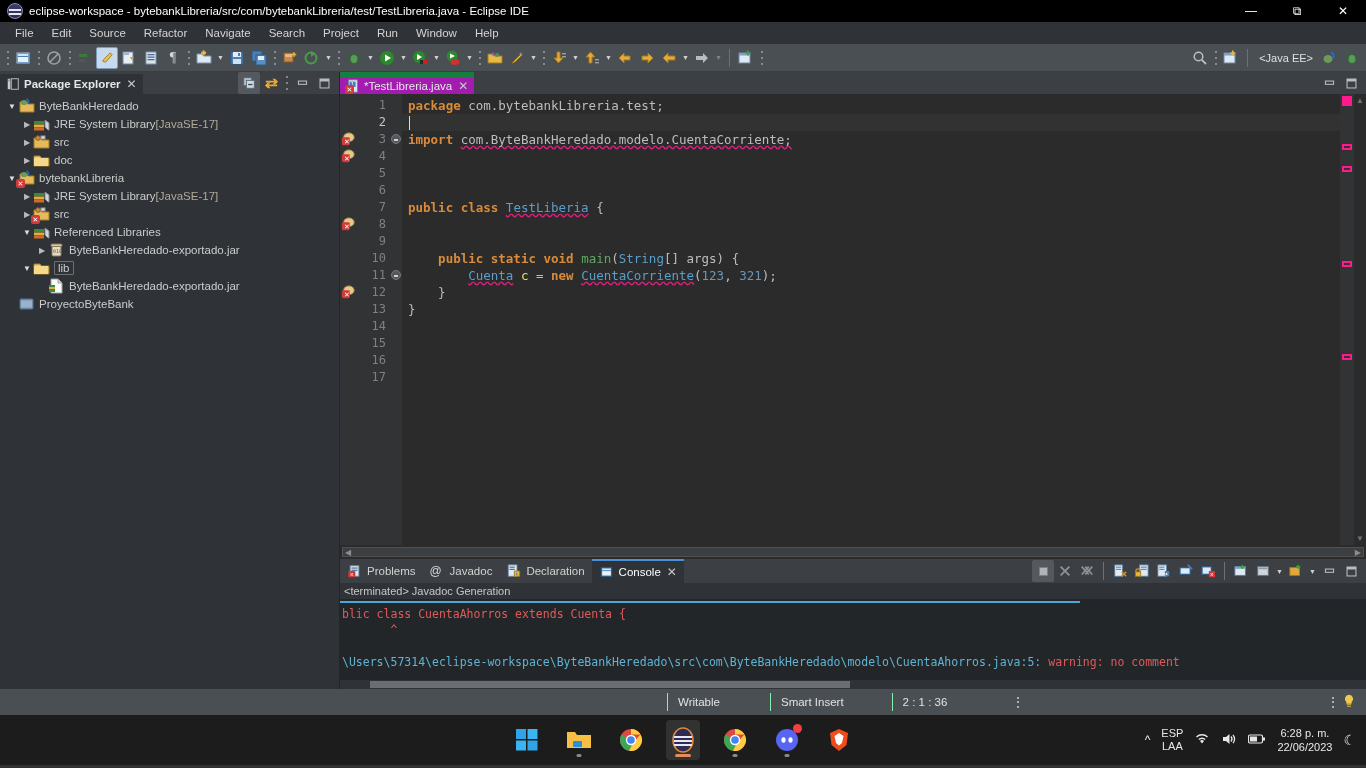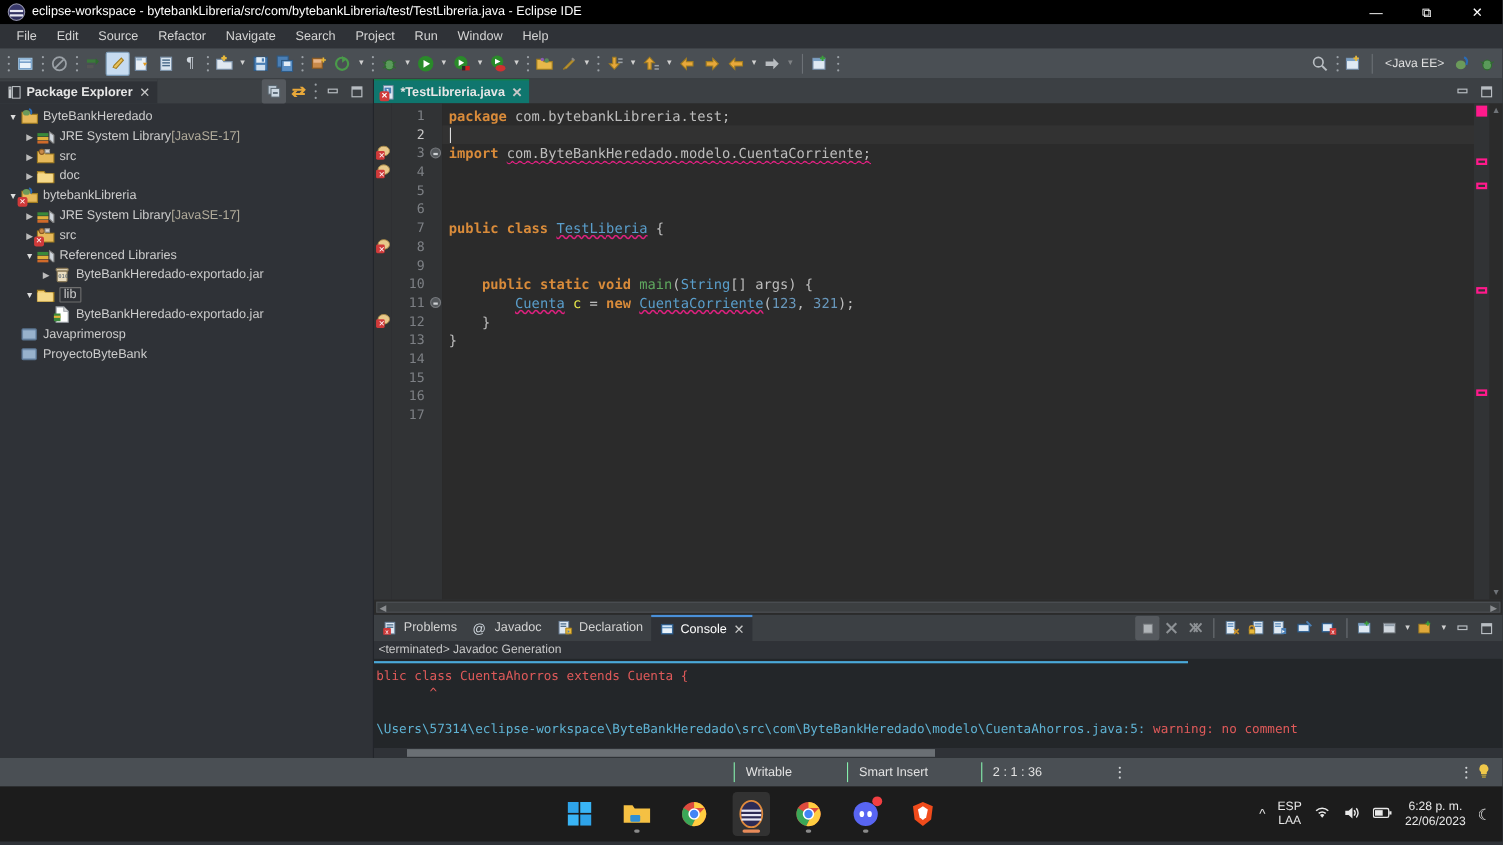--- a/index.html
+++ b/index.html
@@ -50,22 +50,22 @@
   .trow { height:18px; display:flex; align-items:center; color:#ccc; font-size:11.5px; white-space:nowrap; }
   .arrow { width:12px; text-align:center; color:#bbb; font-size:8px; flex:none; }
   .arrow.open { color:#ddd; }
   .ic { width:17px; height:16px; margin-right:4px; flex:none; position:relative; }
   .lbl-gray { color:#b0aa9a; }
   .sel-box { border:1px solid #6f6f6f; padding:0 3px; border-radius:1px; }
 
   
   #editor-area { flex:1; display:flex; flex-direction:column; min-width:0; }
   #ed-tabrow { height:22px; background:#3c4044; display:flex; align-items:flex-end; }
-  #ed-tab { height:22px; display:flex; align-items:center; background:#0f766e; padding:0 6px;
-    border-top:1px solid #15803d;font-weight:bold; }
+  #ed-tab { height:22px; display:flex; align-items:center; background:#a21caf; padding:0 6px;
+    border-top:6px solid #15803d; }
   #ed-tab .ttl { color:#e6e6e6; font-size:11.5px; margin:0 6px 0 4px; }
   #ed-tabrow .right-icons { margin-left:auto; display:flex; align-items:center; padding-right:4px; }
   #code-wrap { flex:1; display:flex; background:#2b2b2b; position:relative; overflow:hidden; }
   #marker-col { width:16px; background:#313335; flex:none; position:relative; }
   #gutter { width:34px; background:#313335; flex:none; text-align:right; padding-top:3px; }
   #fold-col { width:12px; background:#313335; flex:none; position:relative; padding-top:3px; }
   #code { flex:1; background:#2b2b2b; padding-top:3px; position:relative; overflow:hidden;
     font-family:"DejaVu Sans Mono", monospace; }
   .ln { height:17px; line-height:17px; color:#7d8085; font-size:12px;
     font-family:"DejaVu Sans Mono", monospace; padding-right:4px; }
@@ -574,29 +574,20 @@
             </svg></span>
           <span>ByteBankHeredado-exportado.jar</span>
         </div>
         <div class="trow">
           <span style="width:6px;flex:none"></span>
           <span class="arrow"></span>
           <span class="ic"><svg width="17" height="16" viewBox="0 0 17 16">
               <rect x="2" y="3" width="13" height="10" rx="1" fill="#7b96b5" stroke="#5a7490"></rect>
               <rect x="3" y="4.5" width="11" height="7" fill="#98b2cc"></rect>
             </svg></span>
-          <span>Javaprimerosp</span>
-        </div>
-        <div class="trow">
-          <span style="width:6px;flex:none"></span>
-          <span class="arrow"></span>
-          <span class="ic"><svg width="17" height="16" viewBox="0 0 17 16">
-              <rect x="2" y="3" width="13" height="10" rx="1" fill="#7b96b5" stroke="#5a7490"></rect>
-              <rect x="3" y="4.5" width="11" height="7" fill="#98b2cc"></rect>
-            </svg></span>
           <span>ProyectoByteBank</span>
         </div>
       </div>
   </div>
 
   <div id="editor-area">
 
     <div id="ed-tabrow">
       <div id="ed-tab">
         <span style="position:relative;display:inline-block;width:14px;height:14px;">

